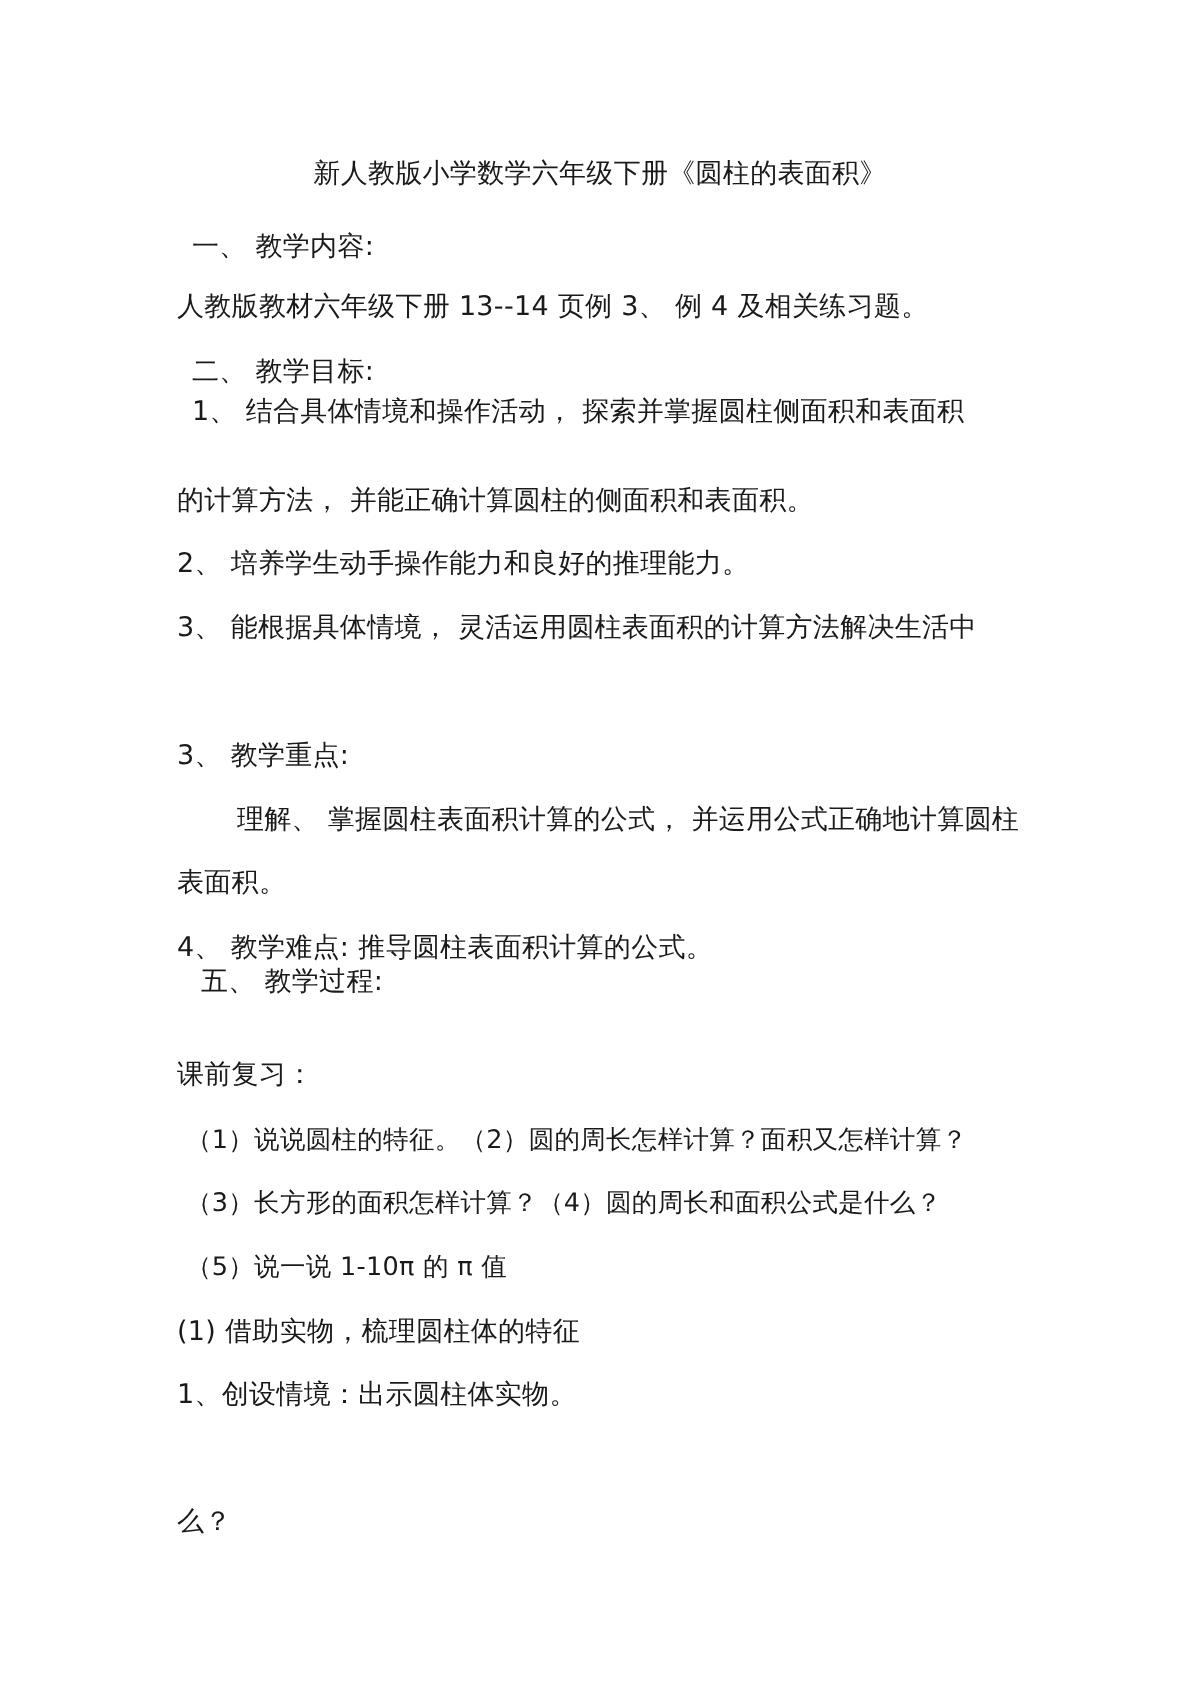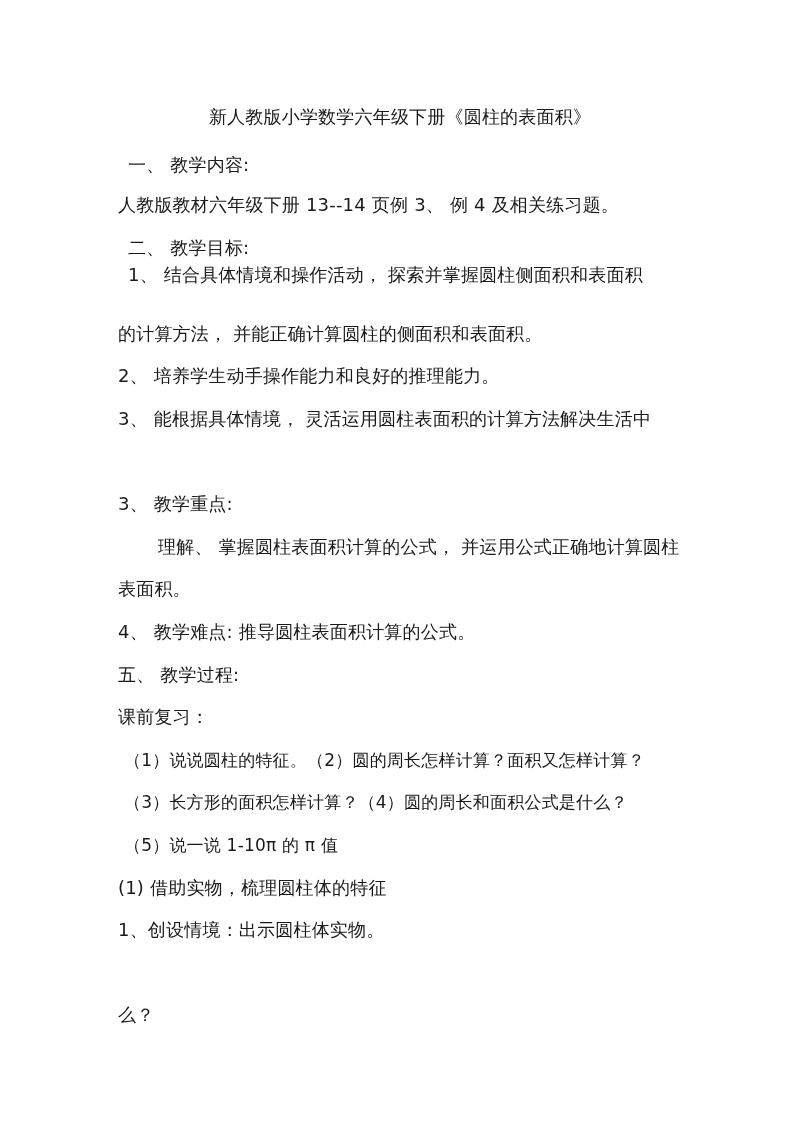--- a/index.html
+++ b/index.html
@@ -1,38 +1,38 @@
 <!DOCTYPE html>
 <html><head>
   <meta charset="utf-8">
   <style>
     html, body { margin: 0; padding: 0; background: #ffffff; }
     body { width: 800px; height: 1132px; position: relative; overflow: hidden; font-family: "DejaVu Sans", "Liberation Sans", sans-serif; color: #1a1a1a; }
     .page { position: absolute; left: 0; top: 0; width: 800px; height: 1132px; }
     .line { position: absolute; left: 118px; font-size: 18px; line-height: 24px; white-space: nowrap; letter-spacing: 0.2px; }
-    .title { left: 0; width: 800px; text-align: center; }
+    .title { left: 0; width: 800px; text-align: center; font-family: Liberation Mono, monospace; }
     .serifish { font-size: 17px; }
   </style>
 </head>
 <body>
 
 <div class="page">
   <div class="line title" style="top:105px;">新人教版小学数学六年级下册《圆柱的表面积》</div>
   <div class="line" style="top:153px; left:128px;text-align:right;">一、  教学内容:</div>
   <div class="line" style="top:193px;">人教版教材六年级下册  13--14  页例  3、  例  4  及相关练习题。</div>
   <div class="line" style="top:236px; left:128px;">二、  教学目标:</div>
   <div class="line" style="top:263px; left:128px;">1、   结合具体情境和操作活动，  探索并掌握圆柱侧面积和表面积</div>
   <div class="line" style="top:322px;">的计算方法，  并能正确计算圆柱的侧面积和表面积。</div>
   <div class="line" style="top:364px;">2、  培养学生动手操作能力和良好的推理能力。</div>
   <div class="line" style="top:407px;">3、  能根据具体情境，  灵活运用圆柱表面积的计算方法解决生活中</div>
   <div class="line" style="top:492px;">3、  教学重点:</div>
   <div class="line" style="top:535px;margin-left:40px;">理解、   掌握圆柱表面积计算的公式，   并运用公式正确地计算圆柱</div>
   <div class="line" style="top:577px;">表面积。</div>
   <div class="line" style="top:620px;">4、  教学难点:  推导圆柱表面积计算的公式。</div>
-  <div class="line" style="top:663px;">五、  教学过程:</div>
+  <div class="line" style="top:643px;margin-left:16px;">五、  教学过程:</div>
   <div class="line" style="top:705px;">课前复习：</div>
   <div class="line serifish" style="top:748px; left:124px;">（1）说说圆柱的特征。（2）圆的周长怎样计算？面积又怎样计算？</div>
   <div class="line serifish" style="top:790px; left:124px;">（3）长方形的面积怎样计算？（4）圆的周长和面积公式是什么？</div>
   <div class="line serifish" style="top:833px; left:124px;">（5）说一说 1-10π 的 π 值</div>
   <div class="line" style="top:876px;">(1)  借助实物，梳理圆柱体的特征</div>
   <div class="line" style="top:918px;">1、创设情境：出示圆柱体实物。</div>
   <div class="line" style="top:1003px;">么？</div>
 </div>
 
 </body></html>

